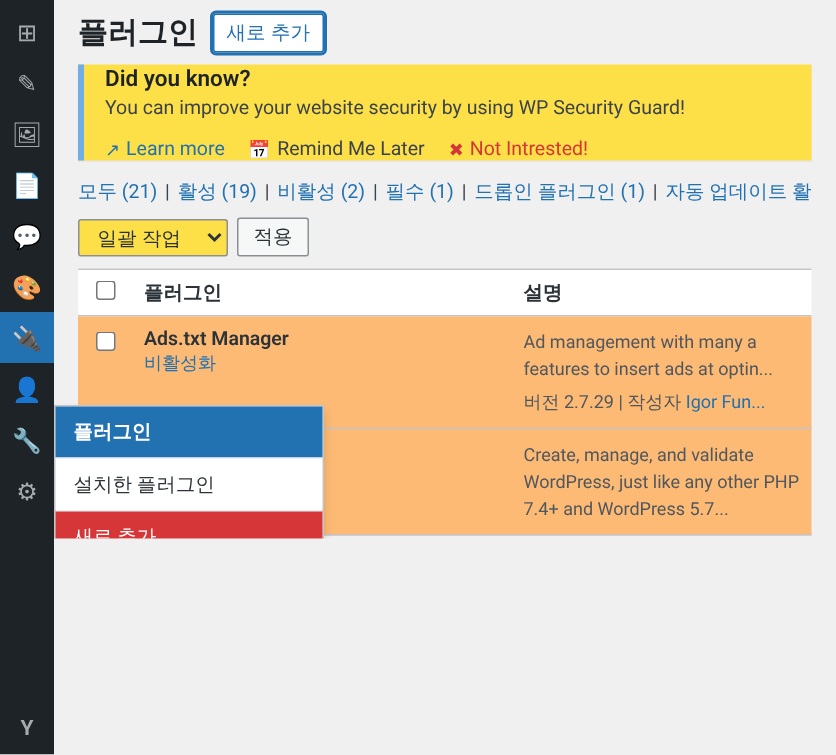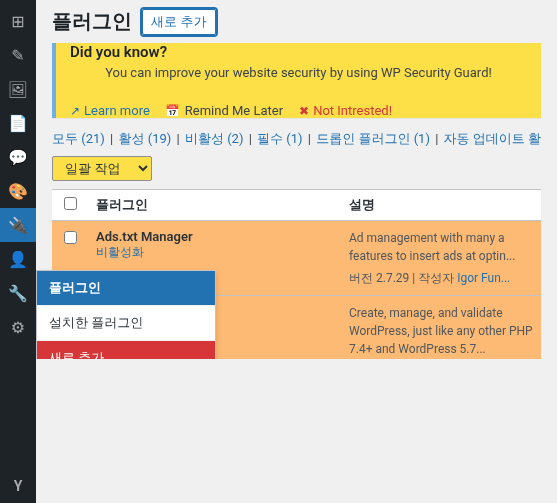--- a/index.html
+++ b/index.html
@@ -82,22 +82,21 @@
     }
     .notice-title {
       font-size: 15px;
       font-weight: 600;
       color: #1d2327;
       margin-bottom: 4px;
     }
     .notice-desc {
       font-size: 13px;
       color: #3c434a;
-      margin-bottom: 23px;
-      text-align: center;
+      margin-bottom: 12px;
     }
     .notice-links {
       display: flex;
       align-items: center;
       gap: 16px;
     }
     .notice-link {
       display: flex;
       align-items: center;
       gap: 4px;
@@ -319,20 +318,21 @@
     <span class="separator"> | </span>
     <span>필수 (1)</span>
     <span class="separator"> | </span>
     <span>드롭인 플러그인 (1)</span>
     <span class="separator"> | </span>
     <span>자동 업데이트 활</span>
   </div>
 
   <div class="bulk-actions">
     <select class="bulk-select"><option>일괄 작업</option><option>활성화</option><option>비활성화</option><option>업데이트</option><option>삭제</option></select>
+    <button class="apply-btn">적용</button>
   </div>
 
   <div class="table-header">
     <div class="th-check">
       <input type="checkbox" style="">
     </div>
     <div class="th-plugin">플러그인</div>
     <div class="th-desc">설명</div>
   </div>
 

